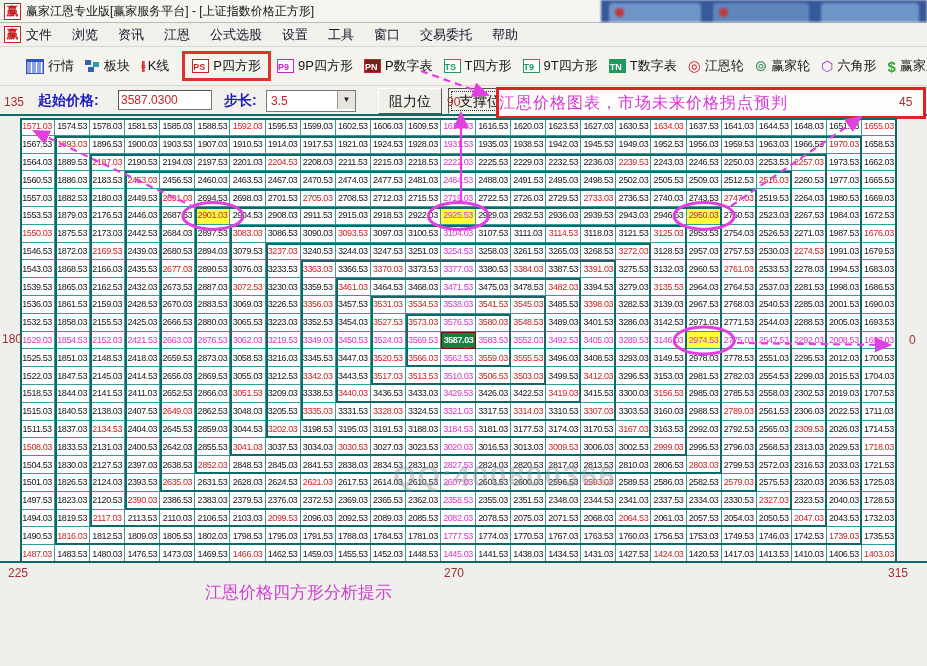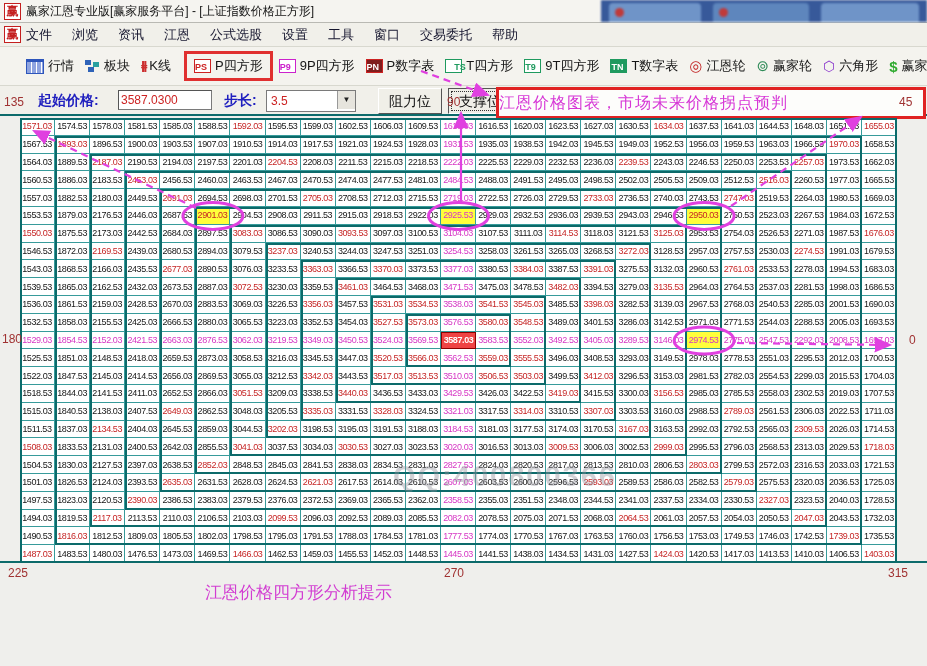--- a/index.html
+++ b/index.html
@@ -26,21 +26,21 @@
   .tb-item.boxed{border:3px solid #e03030;padding:3px 7px;margin:0 6px 0 2px;}
   .ico-box{display:inline-block;width:17px;height:14px;line-height:14px;font-size:9px;font-weight:bold;
            text-align:left;background:#fff;box-sizing:border-box;}
   .ico-table{width:16px;height:13px;border:1px solid #2d55bb;
      background:linear-gradient(#2d55bb 2px,transparent 2px),
      repeating-linear-gradient(90deg,#8fa4e0 0 4px,#fff 4px 5px);}
   .ico-blocks{position:relative;width:15px;height:13px;}
   .ico-blocks i{position:absolute;width:6px;height:5px;background:#2f63b8;}
   .ico-blocks i:nth-child(2){left:8px;top:2px;background:#28a0a0;}
   .ico-blocks i:nth-child(3){left:3px;top:7px;background:#2f63b8;}
-  .ico-candle{color:#cc3030;font-size:15px;font-weight:bold;letter-spacing:-2px;}
+  .ico-candle{color:#cc3030;font-size:15px;font-weight:normal;letter-spacing:-2px;}
   .ico-wheel{color:#c22222;font-size:15px;line-height:14px;}
   .ico-bigwheel{color:#2e8b57;font-size:15px;line-height:14px;}
   .ico-hex{color:#8833cc;font-size:14px;line-height:14px;}
   .ico-dollar{color:#2faa2f;font-size:15px;font-weight:bold;}
   
   #controls{position:absolute;left:0;top:86px;width:927px;height:30px;background:#f1f0ea;}
   .ctl-label{position:absolute;font-size:14px;font-weight:bold;color:#2020bf;top:6px;}
   #start-input{position:absolute;left:118px;top:4px;width:88px;height:18px;border:1px solid #7a7a7a;
                border-top-color:#555;border-left-color:#555;background:#fff;color:#cc2222;
                font-size:12px;font-family:"Liberation Sans",sans-serif;padding:0 2px;}
@@ -60,21 +60,21 @@
   #annotation-box span{font-size:16px;color:#d636d6;letter-spacing:1px;}
   
   #grid{position:absolute;left:20px;top:118px;width:877px;height:445px;background:#fff;
         display:grid;grid-template-columns:repeat(25,1fr);grid-template-rows:repeat(25,1fr);}
   .cell{box-sizing:border-box;border-right:1px solid #379b9b;border-bottom:1px solid #379b9b;
         font-size:9px;letter-spacing:-0.4px;color:#161616;text-align:center;overflow:hidden;
         white-space:nowrap;display:flex;align-items:center;justify-content:center;}
   .cell.r{color:#c52525;}
   .cell.m{color:#d636c4;}
   .cell.ylw{background:#ffff3a;}
-  .cell.ctr{background:#ef4444;color:#fff;font-weight:bold;border:1px solid #8d0000;}
+  .cell.ctr{background:#15803d;color:#fff;font-weight:bold;border:1px solid #8d0000;}
   .ring{position:absolute;border:2px solid #0c6a6a;box-sizing:border-box;pointer-events:none;}
   .angle-label{position:absolute;font-size:12px;color:#a03232;}
   
   #wm-brand{position:absolute;left:60px;top:160px;font-size:115px;font-weight:bold;color:rgba(110,110,110,0.09);
             transform:rotate(-18deg);white-space:nowrap;pointer-events:none;}
   #wm-qq{position:absolute;left:393px;top:460px;font-size:29px;font-weight:bold;
          color:rgba(145,145,155,0.42);letter-spacing:2px;pointer-events:none;}
   
   #footer{position:absolute;left:205px;top:580px;}
   .footer-line{font-size:17px;color:#d23dd2;line-height:26px;}
@@ -136,21 +136,21 @@
     </div>
     <div class="tb-item">
       <span class="ico-box" style="border: 1px solid rgb(204, 34, 204); color: rgb(204, 34, 204);">P9</span>
       <span class="lbl">9P四方形</span>
     </div>
     <div class="tb-item">
       <span class="ico-box" style="background: #7f1d1d; color: rgb(255, 255, 255); border: 1px solid rgb(204, 34, 34);">PN</span>
       <span class="lbl">P数字表</span>
     </div>
     <div class="tb-item">
-      <span class="ico-box" style="border: 1px solid rgb(31, 154, 95); color: rgb(31, 154, 95); padding-left: 8px;">TS</span>
+      <span class="ico-box" style="border: 1px solid rgb(31, 154, 95); color: rgb(31, 154, 95);">TS</span>
       <span class="lbl">T四方形</span>
     </div>
     <div class="tb-item">
       <span class="ico-box" style="border: 1px solid rgb(31, 154, 95); color: rgb(31, 154, 95);">T9</span>
       <span class="lbl">9T四方形</span>
     </div>
     <div class="tb-item">
       <span class="ico-box" style="background: rgb(31, 154, 95); color: rgb(255, 255, 255); border: 1px solid rgb(31, 154, 95);">TN</span>
       <span class="lbl">T数字表</span>
     </div>

